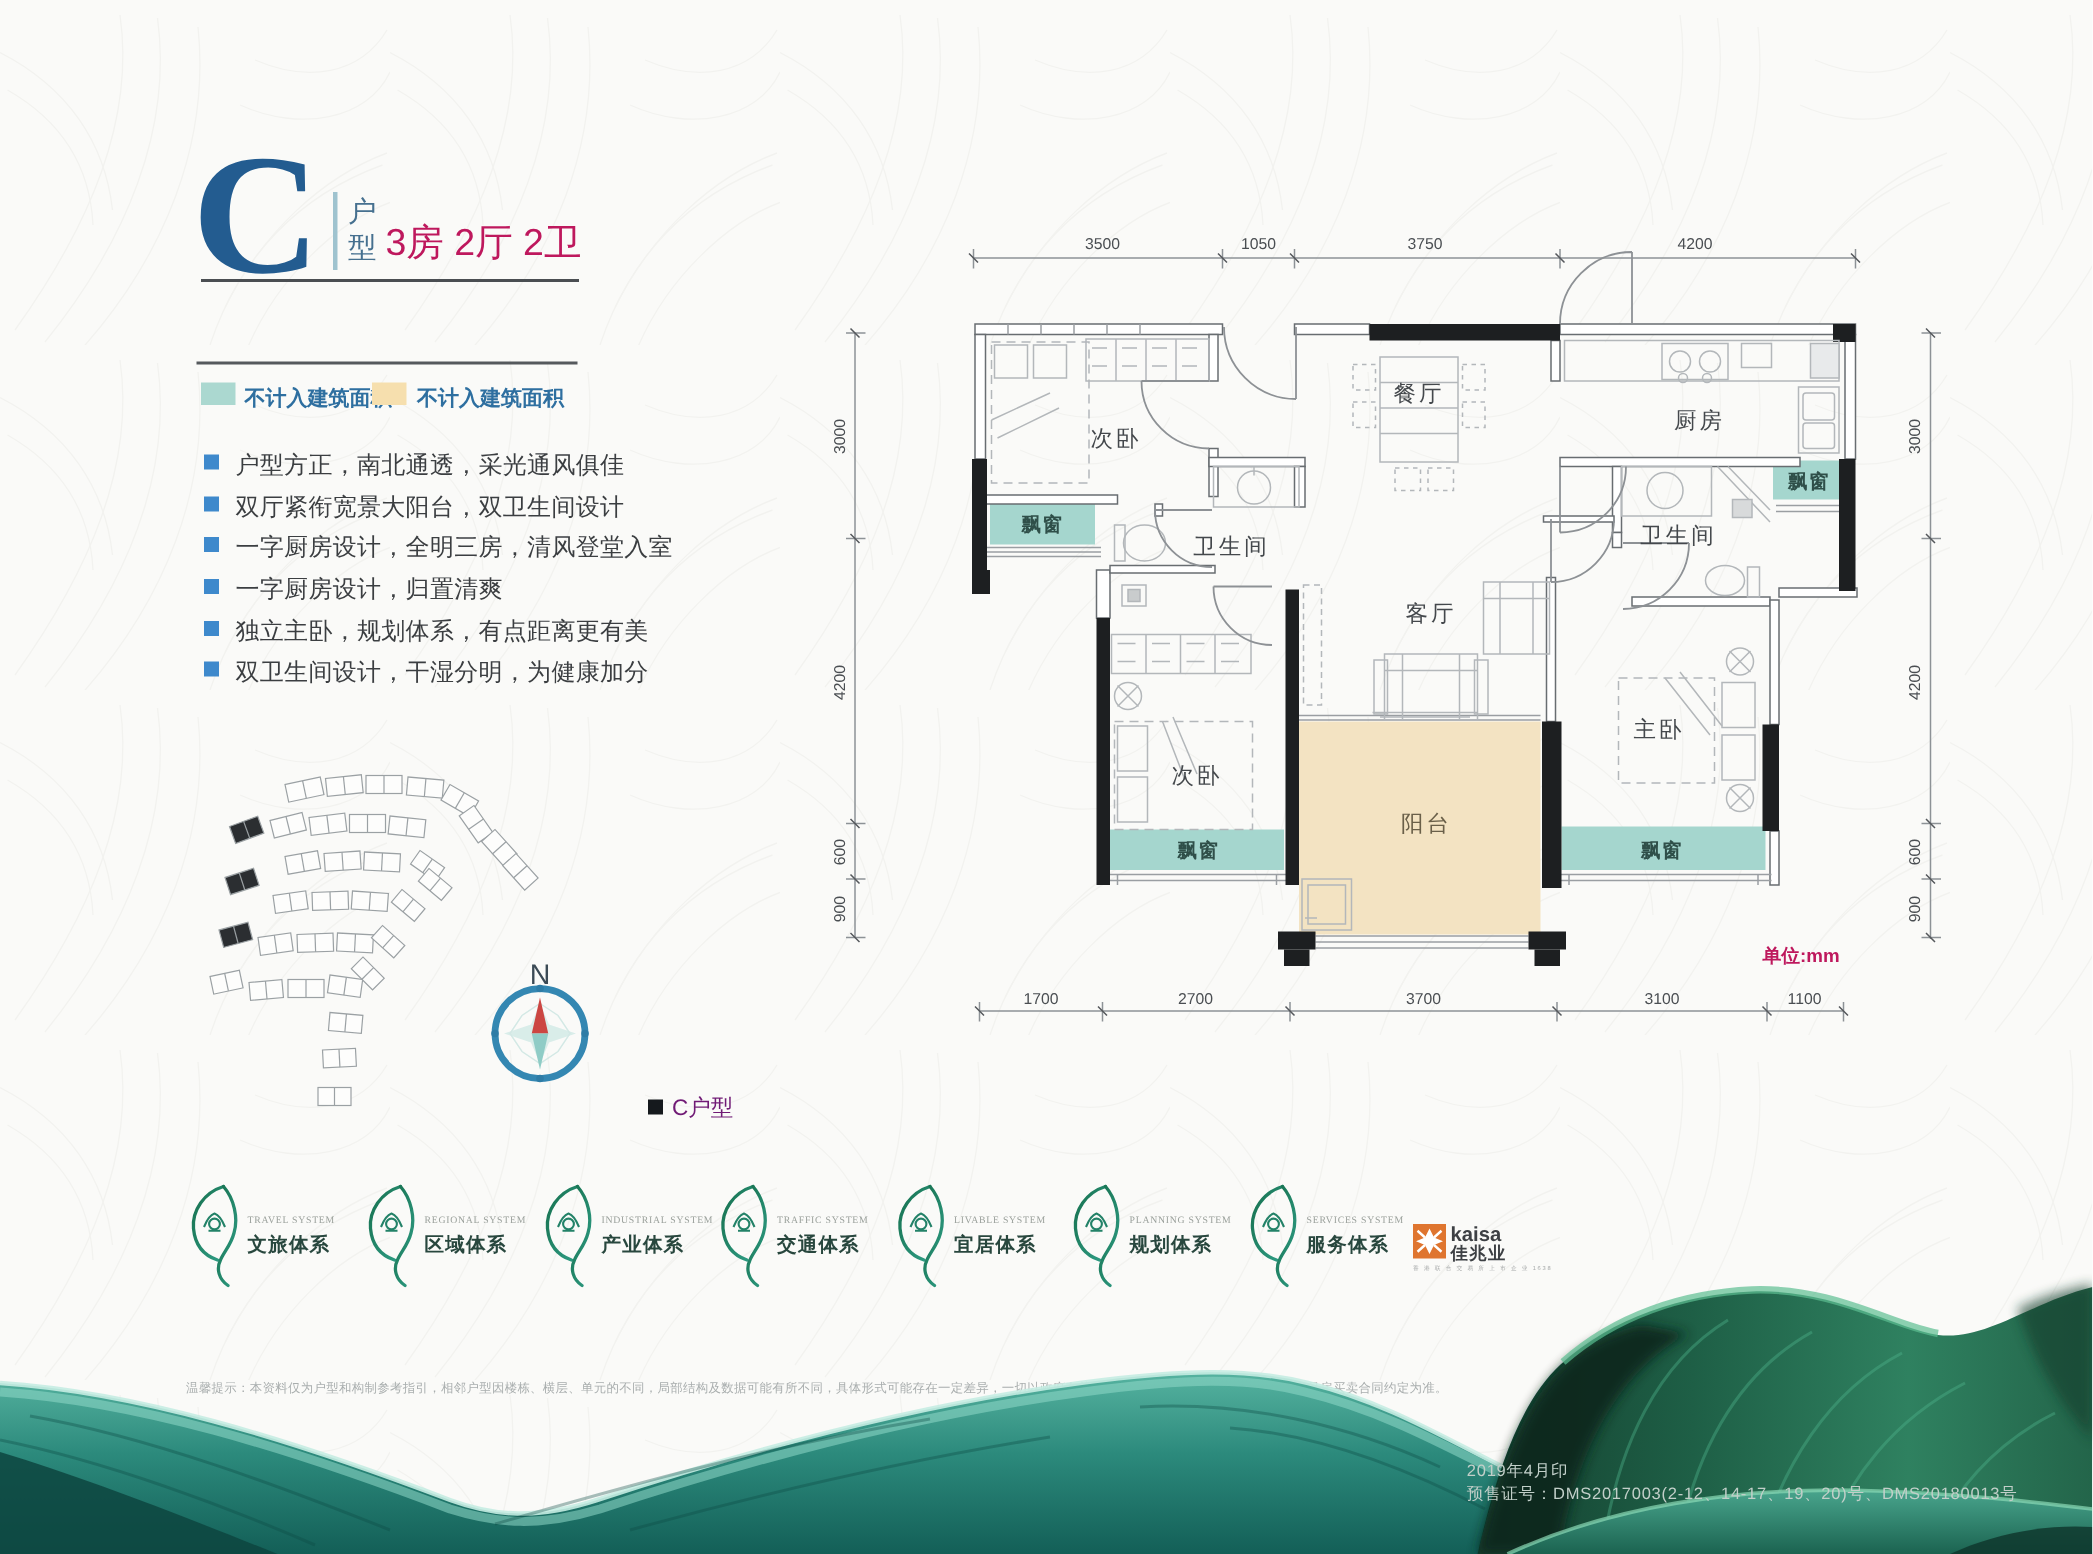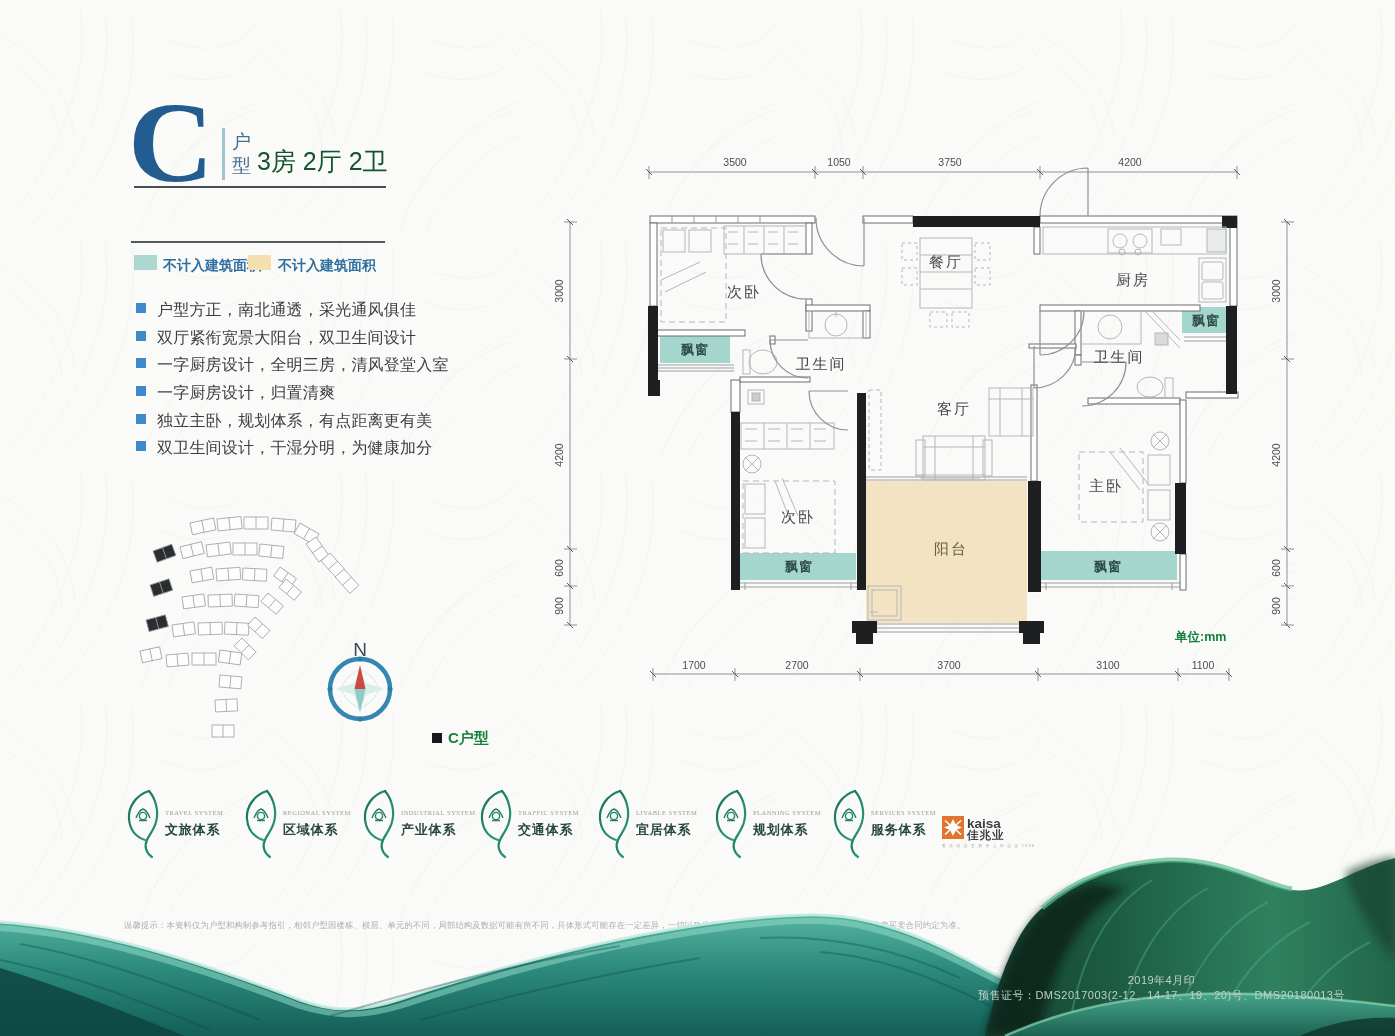--- a/index.html
+++ b/index.html
@@ -1,38 +1,38 @@
 <!DOCTYPE html>
 <html><head><meta charset="utf-8">
 <style>
 html,body{margin:0;padding:0;background:#fff}
 #page{position:relative;width:1395px;height:1036px;background:#fafaf8;overflow:hidden;font-family:"Liberation Sans",sans-serif}
 .abs{position:absolute}
 #bigC{left:128px;top:86px;font-family:"Liberation Serif",serif;font-size:114px;line-height:1;color:#235c90;font-weight:bold;transform:scaleX(1.04);transform-origin:left top}
 #hdiv{left:222px;top:128px;width:3px;height:52px;background:#9fc3cf}
 #huxing{left:232px;top:130px;font-size:19px;line-height:24px;color:#46708f;letter-spacing:1px}
-#rooms{left:257px;top:145px;font-size:25px;color:#14532d;letter-spacing:0}
+#rooms{left:257px;top:145px;font-size:25px;color:#be185d;letter-spacing:0}
 .line1{left:134px;top:186px;width:252px;height:2px;background:#4a4e52}
 #area{left:128px;top:199px;font-size:27px;color:#35393d;font-weight:bold}
 #area .ydiv{display:inline-block;width:2px;height:34px;background:#35393d;vertical-align:-7px;margin:0 10px 0 8px}
 #area .yue{font-size:19px;font-weight:normal;color:#3e4246}
 #area .num{font-size:36px}
 #area sup{font-size:16px}
 .line2{left:131px;top:241px;width:254px;height:1.5px;background:#55595d}
 .sw{width:23px;height:15px;top:255px}
 .swt{top:257px;font-size:14px;color:#2e6fa0;font-weight:bold}
 .blt{font-size:16px;color:#3b3e41;letter-spacing:0.2px}
 .bsq{width:10px;height:10px;background:#3e89cc}
 #addr{left:124px;top:870px;font-size:17px;color:#2d3134;font-weight:bold;letter-spacing:0.5px}
 #addr .sep{color:#8fa0a8;font-weight:normal;padding:0 10px;font-size:13px}
 #disc{left:124px;top:920px;font-size:8.3px;color:#a9aeae;letter-spacing:0.2px}
-#chux{left:432px;top:729px;font-size:15px;color:#15803d;font-weight:bold}
+#chux{left:432px;top:729px;font-size:15px;color:#701a75;font-weight:normal}
 #chux .sq{display:inline-block;width:10px;height:10px;background:#15191d;margin-right:6px}
-#unit{left:1175px;top:629px;font-size:12.5px;color:#15803d;font-weight:bold}
-#botright{right:50px;bottom:33px;text-align:center;font-size:11px;color:#c2cfc9;letter-spacing:0.5px}
+#unit{left:1175px;top:629px;font-size:12.5px;color:#be185d;font-weight:bold}
+#botright{right:50px;bottom:33px;text-align:left;font-size:11px;color:#c2cfc9;letter-spacing:0.5px}
 </style></head>
 <body>
 <div id="page">
 
   <svg class="abs" style="left:0;top:0" width="1395" height="1036" viewBox="0 0 1395 1036">
     <defs>
       <pattern id="lv" width="260" height="230" patternUnits="userSpaceOnUse">
         <g fill="none" stroke="#e9e9e5" stroke-width="0.9">
           <path d="M10,220 C60,150 90,80 80,10"></path>
           <path d="M30,228 C85,160 115,85 105,12"></path>

